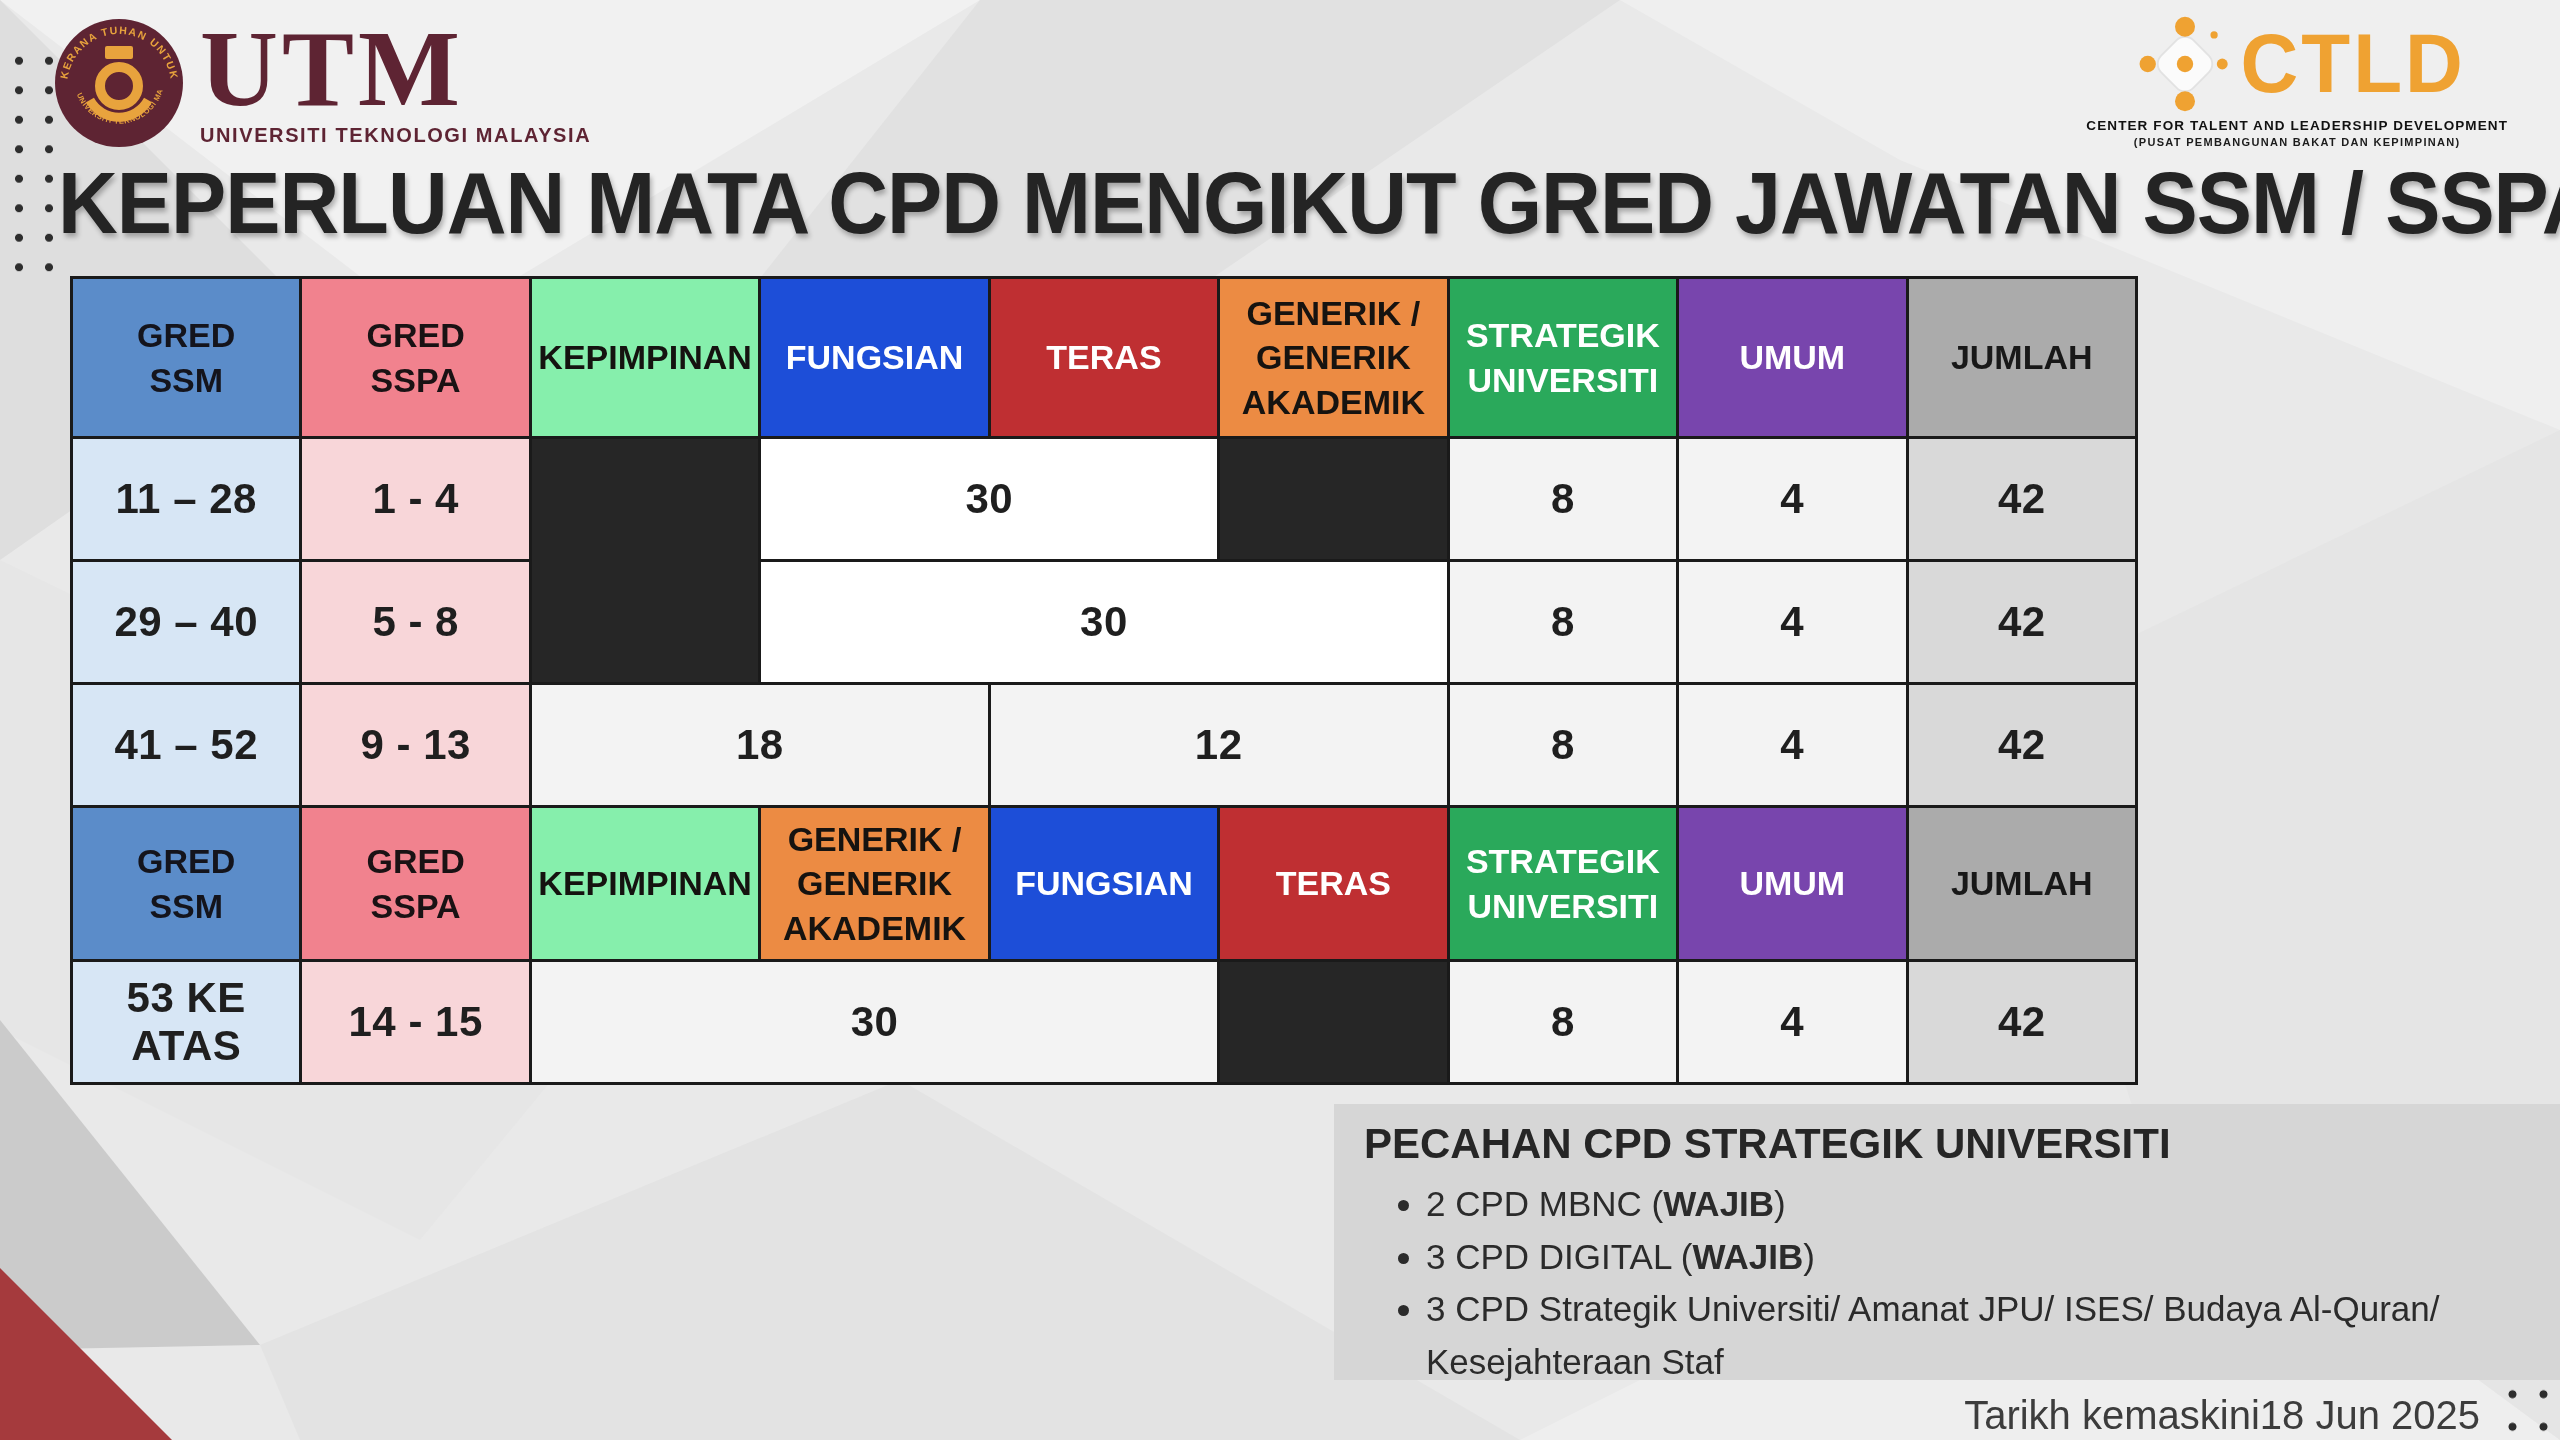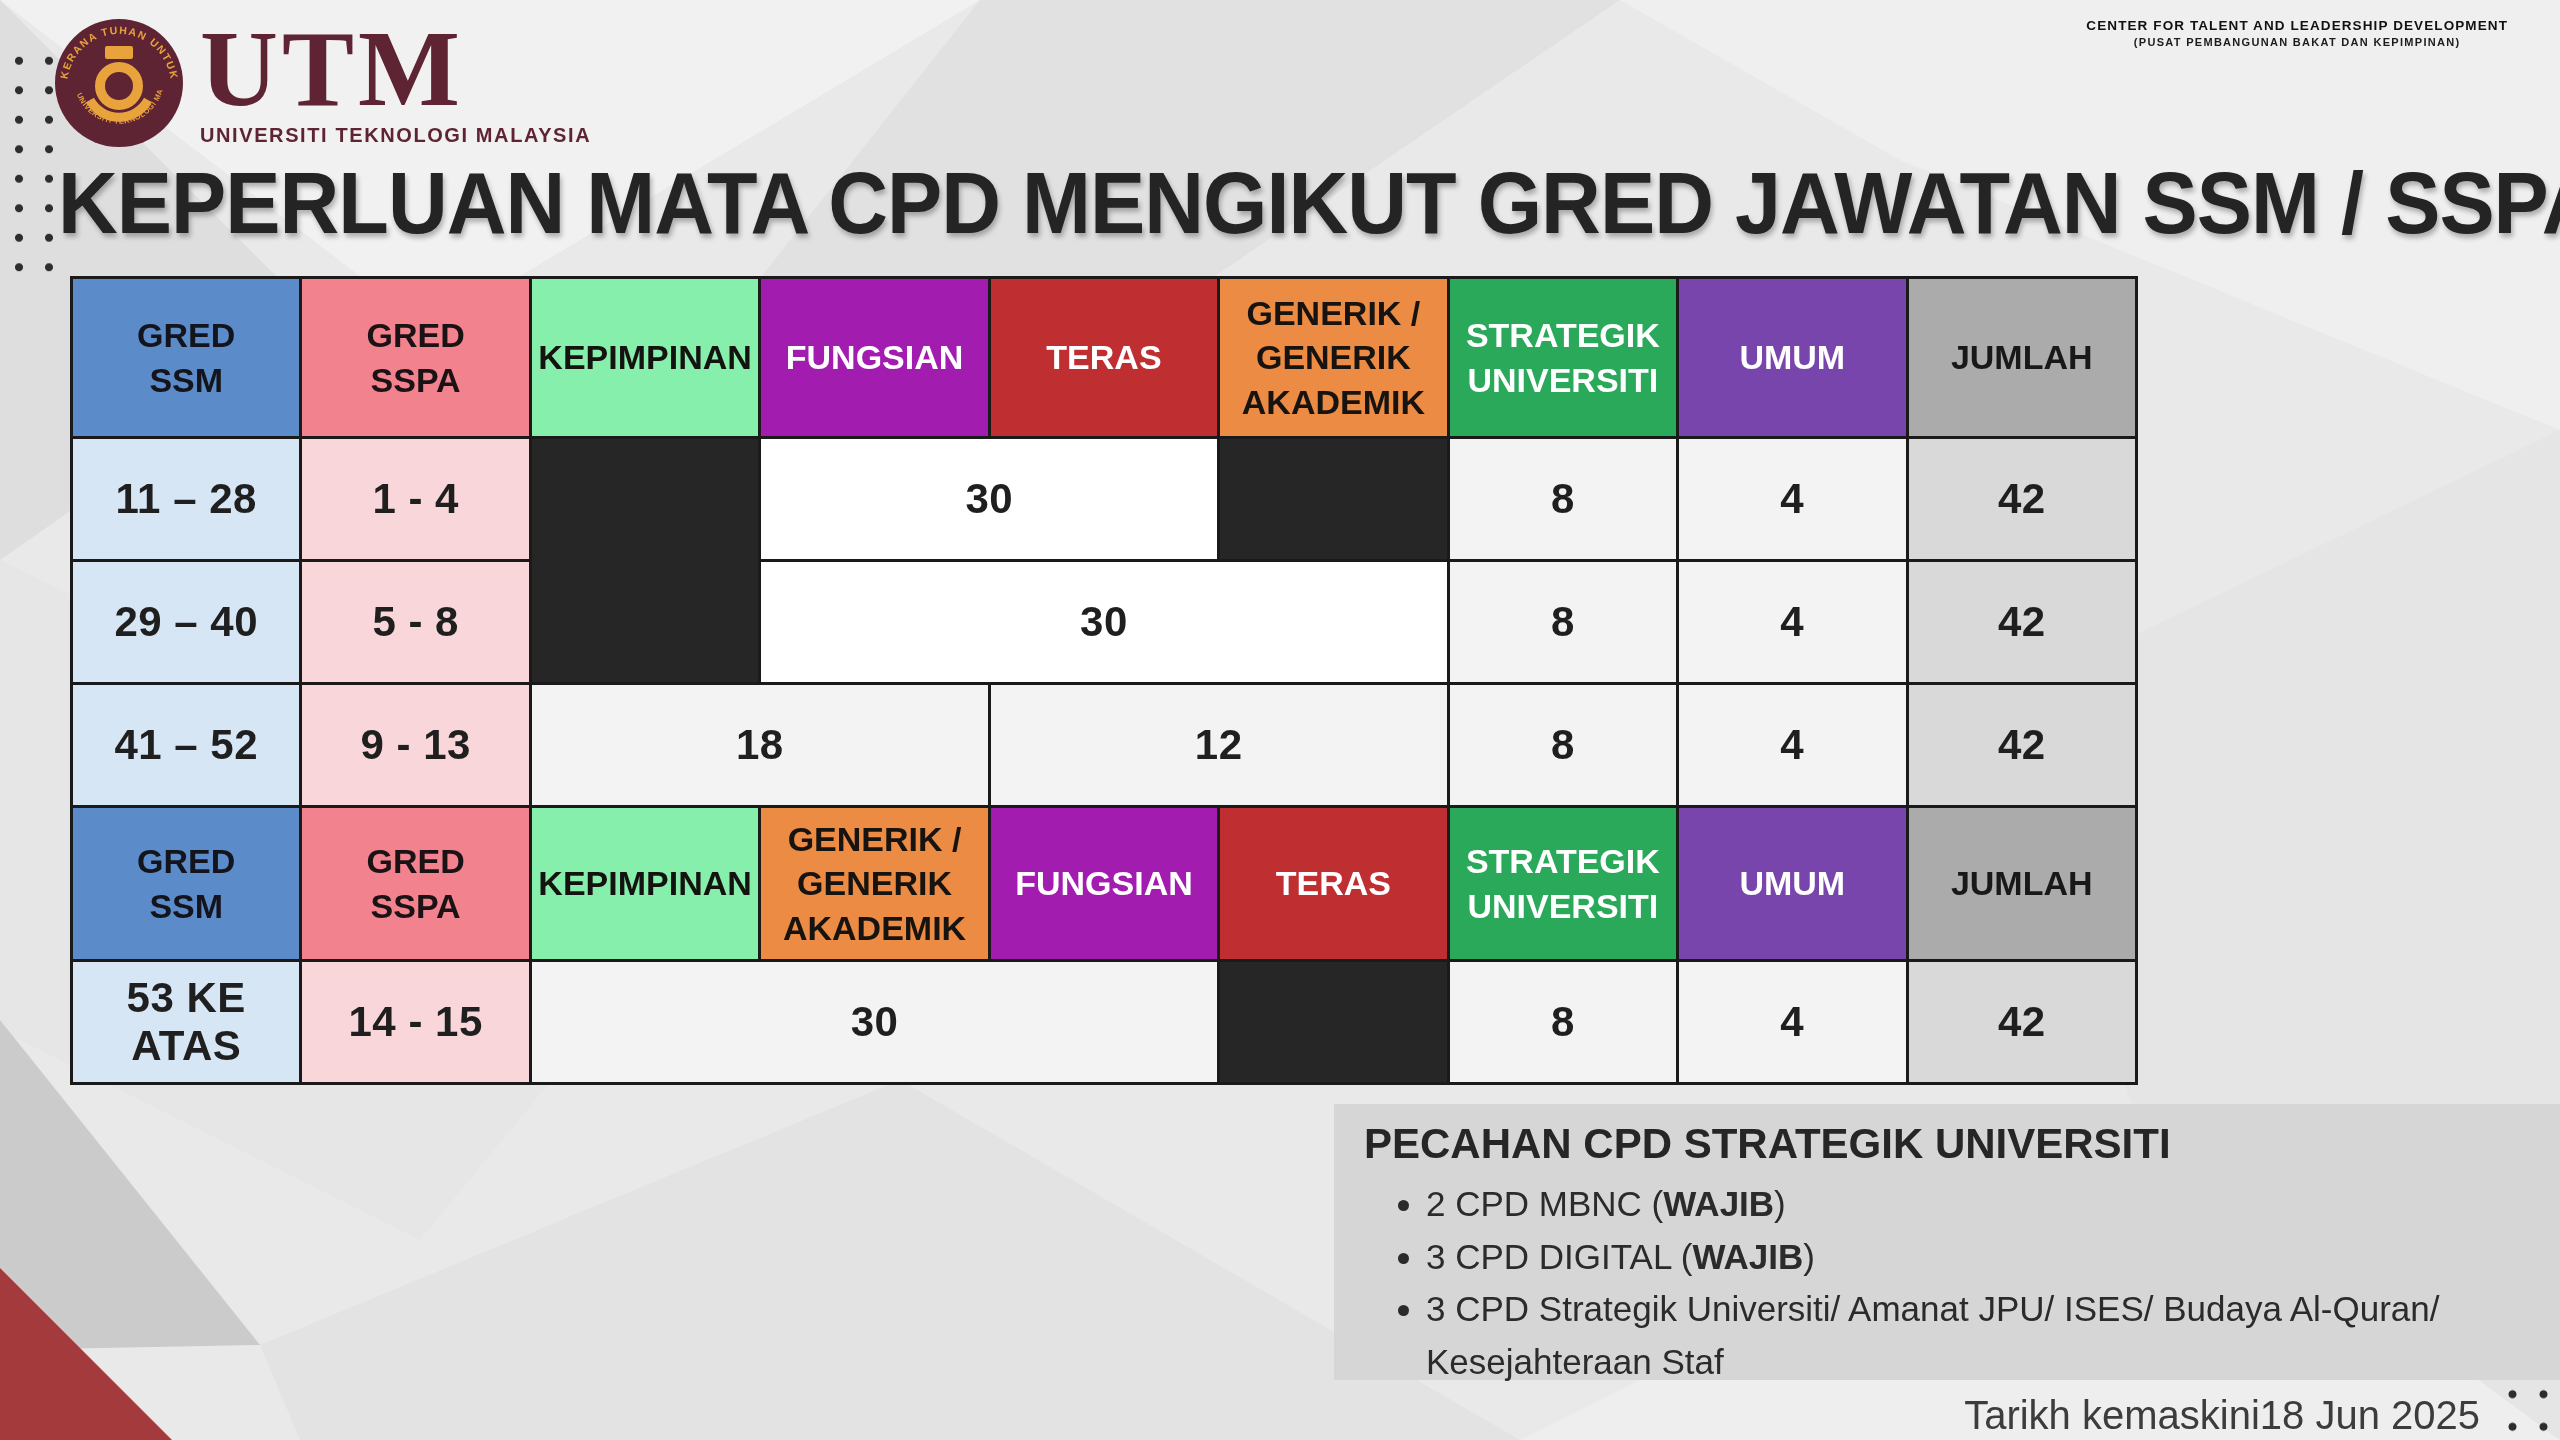--- a/index.html
+++ b/index.html
@@ -42,21 +42,21 @@
   table.cpd td{
     border:3px solid #1a1a1a;text-align:center;vertical-align:middle;
     padding:0;overflow:hidden;
   }
   tr.rh1{height:160px;} tr.rd{height:123px;} tr.rh2{height:154px;}
   .h{font-size:34px;font-weight:700;line-height:1.3;white-space:pre-line;}
   .v{font-size:42px;font-weight:700;color:#1f1f1f;letter-spacing:0.5px;}
   .c-bluehdr{background:#5b8cc9;color:#14141c;}
   .c-pinkhdr{background:#f1828e;color:#1a1214;}
   .c-yellow{background:#86efac;color:#151310;}
-  .c-blue{background:#a21caf;color:#fff;}
+  .c-blue{background:#1d4ed8;color:#fff;}
   .c-red{background:#bf2f32;color:#fff;}
   .c-orange{background:#ec8b43;color:#161310;}
   .c-green{background:#2aa95b;color:#fff;}
   .c-purple{background:#7845ad;color:#fff;}
   .c-grayhdr{background:#ababab;color:#181818;}
   .c-lblue{background:#d7e6f5;}
   .c-lpink{background:#f8d6d9;}
   .c-light{background:#f3f3f3;}
   .c-white{background:#ffffff;}
   .c-jgray{background:#d9d9d9;}
@@ -112,20 +112,32 @@
     <circle cx="67" cy="70" r="19" fill="none" stroke="#e8a33d" stroke-width="10"></circle>
     <path d="M 38,84 A 33,33 0 0 0 96,84" fill="none" stroke="#e8a33d" stroke-width="9"></path>
   </svg>
   <div class="utm-text">
     <div class="utm-acronym">UTM</div>
     <div class="utm-sub">UNIVERSITI TEKNOLOGI MALAYSIA</div>
   </div>
 </div>
 
 <div class="ctld">
+  <div class="ctld-row">
+    <svg width="112" height="100" viewBox="0 0 110 110">
+      <rect x="30" y="30" width="50" height="50" rx="13" fill="#fbfbfb" stroke="#e2e2e2" stroke-width="2" transform="rotate(45 55 55)"></rect>
+      <circle cx="55" cy="14" r="11" fill="#efa232"></circle>
+      <circle cx="14" cy="55" r="9" fill="#efa232"></circle>
+      <circle cx="55" cy="96" r="11" fill="#efa232"></circle>
+      <circle cx="55" cy="55" r="9" fill="#efa232"></circle>
+      <circle cx="96" cy="55" r="6" fill="#efa232"></circle>
+      <circle cx="87" cy="23" r="4" fill="#efa232"></circle>
+    </svg>
+    <div class="ctld-acronym">CTLD</div>
+  </div>
   <div class="ctld-line1">CENTER FOR TALENT AND LEADERSHIP DEVELOPMENT</div>
   <div class="ctld-line2">(PUSAT PEMBANGUNAN BAKAT DAN KEPIMPINAN)</div>
 </div>
 
 <div class="title">KEPERLUAN MATA CPD MENGIKUT GRED JAWATAN SSM / SSPA</div>
 
 <table class="cpd">
   <tbody>
       <tr class="rh1">
     <td class="h c-bluehdr">GRED

